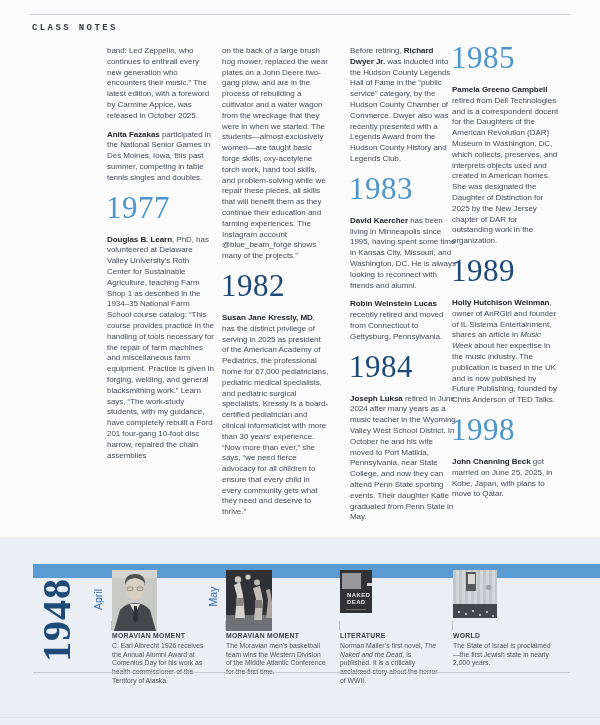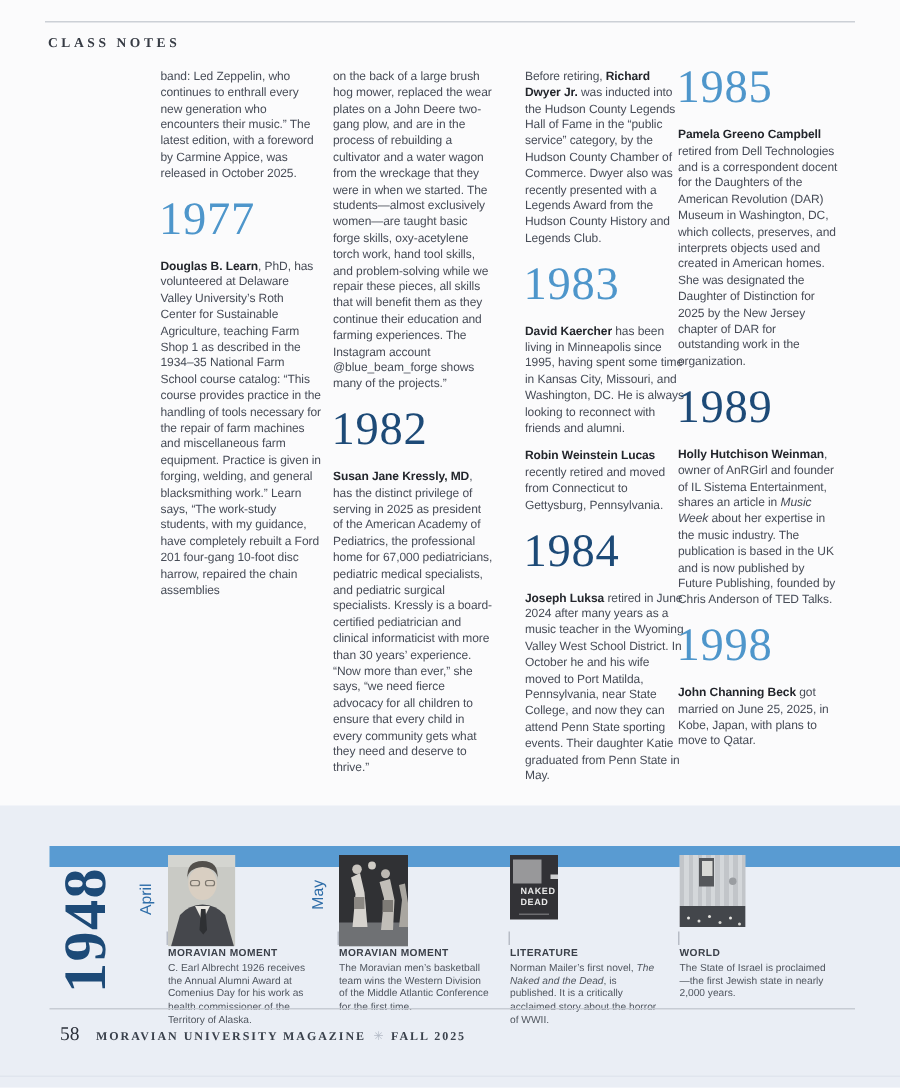--- a/index.html
+++ b/index.html
@@ -1,21 +1,21 @@
 <!DOCTYPE html>
 <html lang="en" style="--year-light: #4e96cb; --year-dark: #1d4a77; --band: #599bd2;"><head>
 <meta charset="utf-8">
 <style>
   html,body{margin:0;padding:0;}
   body{width:600px;height:725px;background:#fbfbfc;font-family:"Liberation Sans",sans-serif;overflow:hidden;}
   .page{position:relative;width:600px;height:725px;background:#fbfbfc;}
 
   
   .top-rule{position:absolute;top:14px;left:30px;right:30px;height:0;border-top:1px solid #ccd0d6;}
-  .kicker{position:absolute;top:23px;left:32px;font-family:Liberation Serif, serif;font-weight:700;
+  .kicker{position:absolute;top:23px;left:32px;font-family:Liberation Mono, monospace;font-weight:700;
           font-size:9px;letter-spacing:2.4px;color:#363b44;}
 
   
   .col{position:absolute;top:46px;width:107px;font-size:8px;line-height:10.8px;letter-spacing:-0.05px;
        color:#474c57;text-align:left;}
   #col1{left:107px}#col2{left:222px}#col3{left:350px}#col4{left:452px}
   .col p{margin:0 0 8px 0;}
   .col b{color:#23262c;}
   .col .year{font-family:"Liberation Serif",serif;font-weight:400;font-size:31px;line-height:31px;
              letter-spacing:0.5px;margin:8px 0 12px -1px;}
@@ -71,20 +71,21 @@
 </head>
 <body>
 
 <div class="page">
 
   <div class="top-rule"></div>
   <div class="kicker">CLASS NOTES</div>
 
   <div class="col" id="col1">
       <p><span>band: Led Zeppelin, who continues to enthrall every new generation who encounters their music.” The latest edition, with a foreword by Carmine Appice, was released in October 2025.</span></p>
+      <p><b>Anita Fazakas</b><span> participated in the National Senior Games in Des Moines, Iowa, this past summer, competing in table tennis singles and doubles.</span></p>
       <div class="year light">1977</div>
       <p><b>Douglas B. Learn</b><span>, PhD, has volunteered at Delaware Valley University’s Roth Center for Sustainable Agriculture, teaching Farm Shop 1 as described in the 1934–35 National Farm School course catalog: “This course provides practice in the handling of tools necessary for the repair of farm machines and miscellaneous farm equipment. Practice is given in forging, welding, and general blacksmithing work.” Learn says, “The work-study students, with my guidance, have completely rebuilt a Ford 201 four-gang 10-foot disc harrow, repaired the chain assemblies</span></p>
     </div>
   <div class="col" id="col2">
       <p><span>on the back of a large brush hog mower, replaced the wear plates on a John Deere two-gang plow, and are in the process of rebuilding a cultivator and a water wagon from the wreckage that they were in when we started. The students—almost exclusively women—are taught basic forge skills, oxy-acetylene torch work, hand tool skills, and problem-solving while we repair these pieces, all skills that will benefit them as they continue their education and farming experiences. The Instagram account @blue_beam_forge shows many of the projects.”</span></p>
       <div class="year dark">1982</div>
       <p><b>Susan Jane Kressly, MD</b><span>, has the distinct privilege of serving in 2025 as president of the American Academy of Pediatrics, the professional home for 67,000 pediatricians, pediatric medical specialists, and pediatric surgical specialists. Kressly is a board-certified pediatrician and clinical informaticist with more than 30 years’ experience. “Now more than ever,” she says, “we need fierce advocacy for all children to ensure that every child in every community gets what they need and deserve to thrive.”</span></p>
     </div>
   <div class="col" id="col3">
       <p><span>Before retiring, </span><b>Richard Dwyer Jr.</b><span> was inducted into the Hudson County Legends Hall of Fame in the “public service” category, by the Hudson County Chamber of Commerce. Dwyer also was recently presented with a Legends Award from the Hudson County History and Legends Club.</span></p>
@@ -178,22 +179,16 @@
           </div>
       </div>
       <div class="tick"></div>
       <div class="caption">
         <div class="cap-title">WORLD</div>
         <div class="cap-text"><span>The State of Israel is proclaimed—the first Jewish state in nearly 2,000 years.</span></div>
       </div>
     </div>
 
     <div class="rule2"></div>
-    <div class="page-footer">
-      <span class="pagenum">58</span>
-      <span class="mag">MORAVIAN UNIVERSITY MAGAZINE</span>
-      <span class="sep">✳</span>
-      <span class="issue">FALL 2025</span>
-    </div>
     <div class="edge-line"></div>
   </div>
 
 </div>
 
 </body></html>

